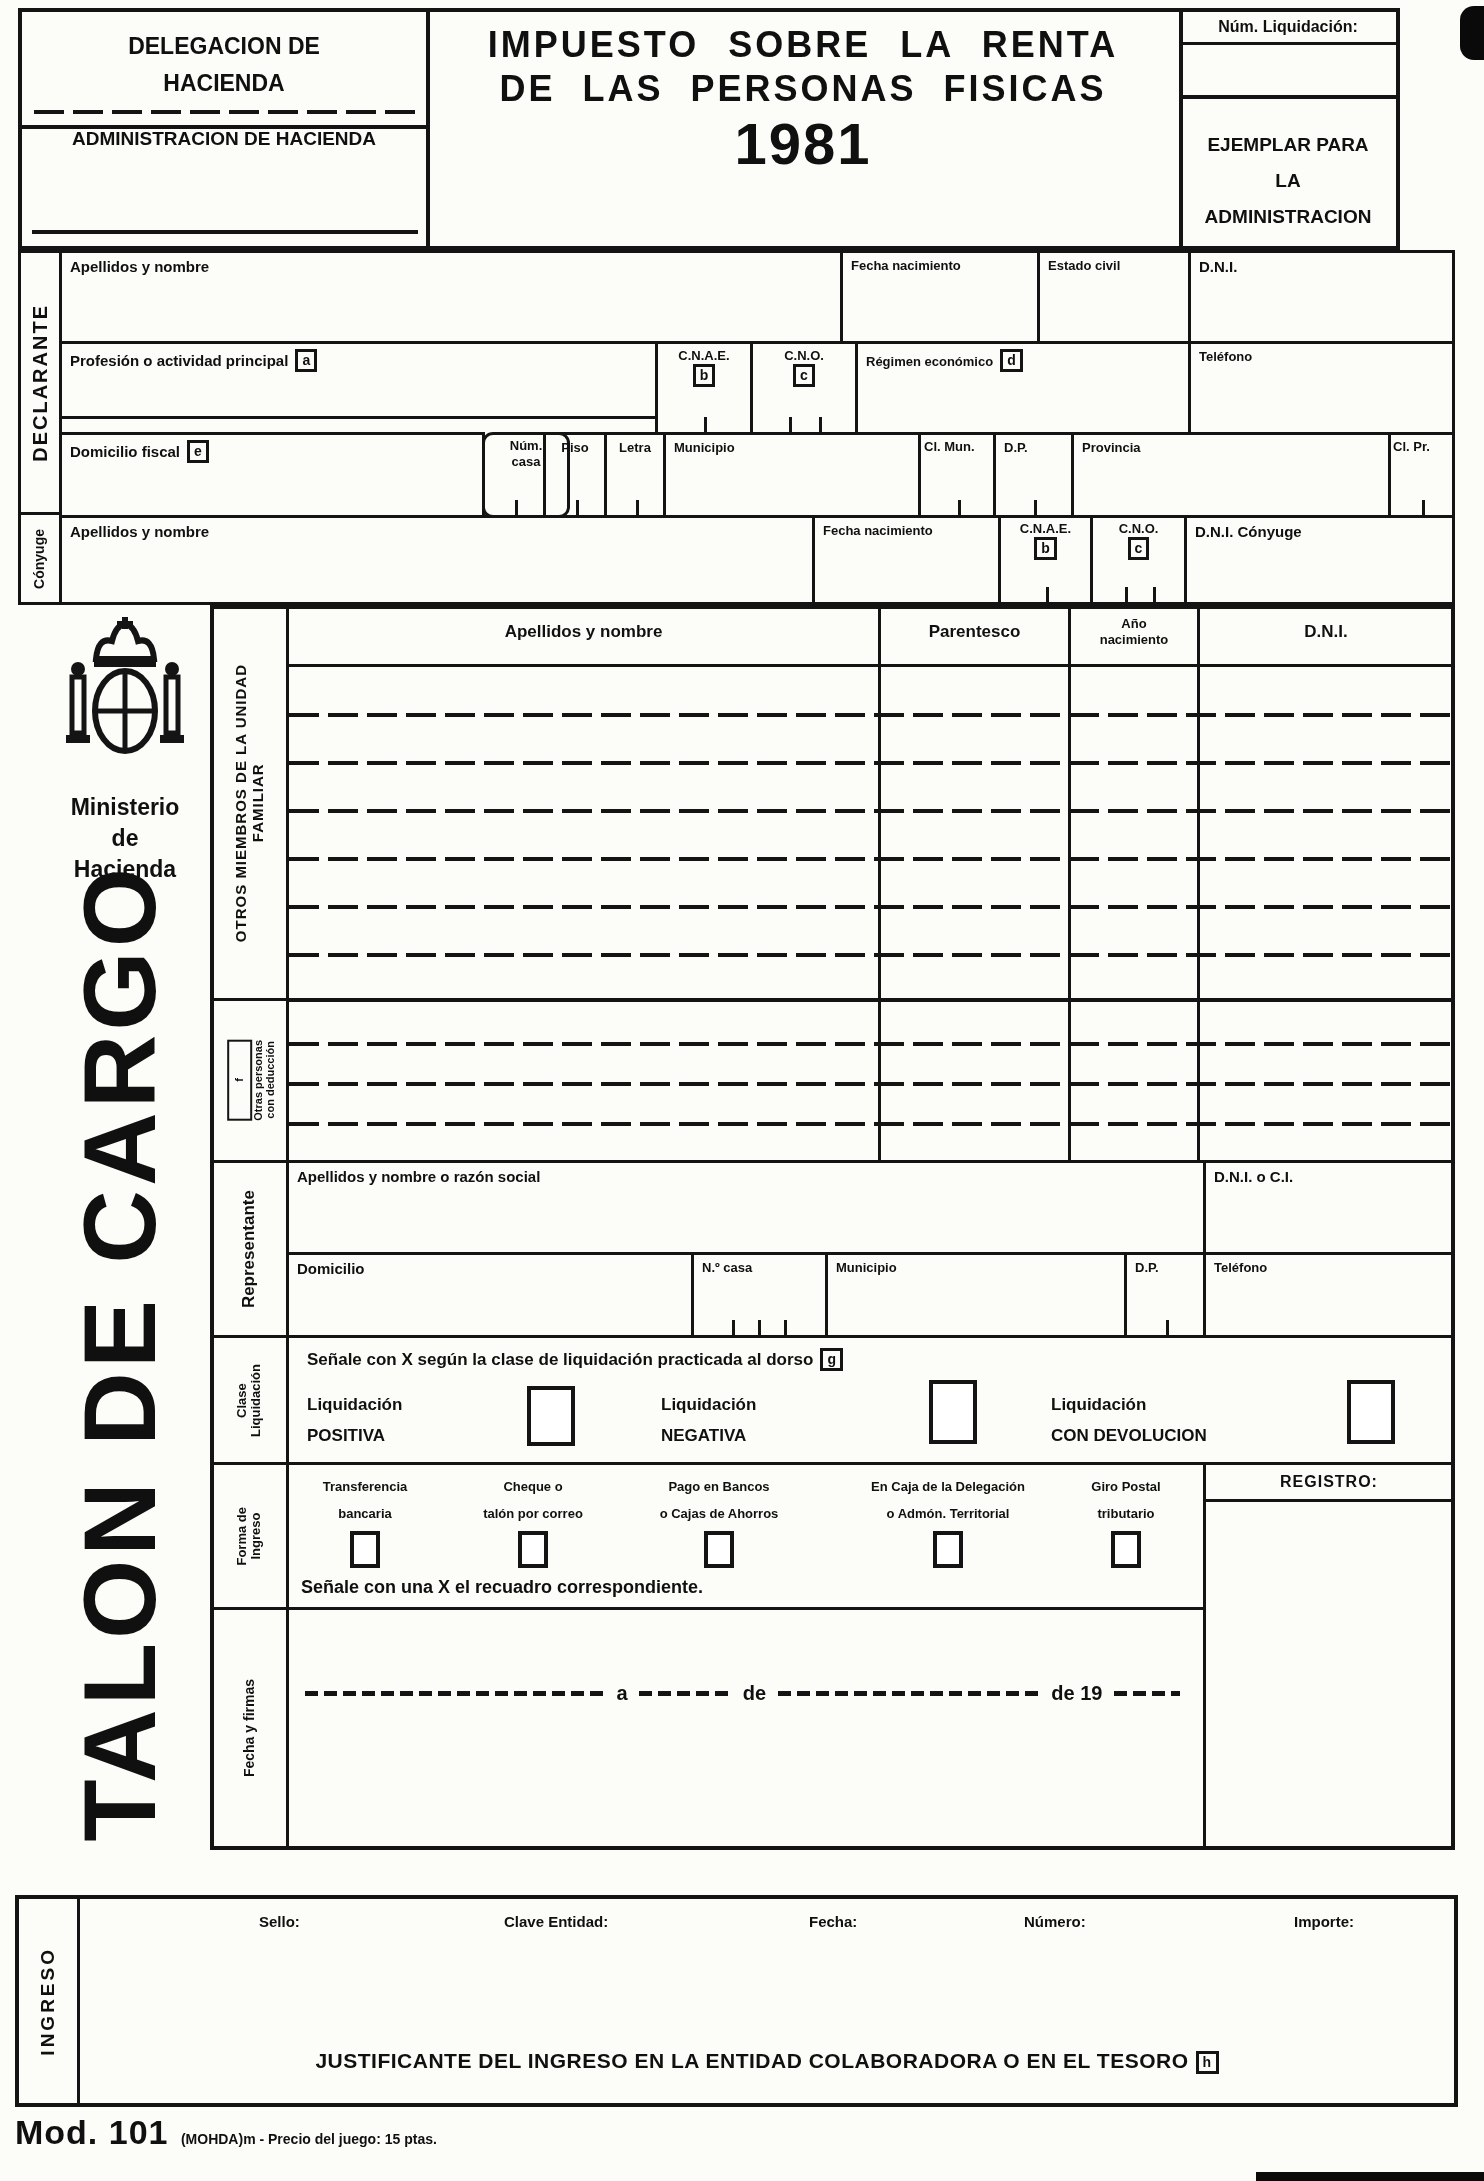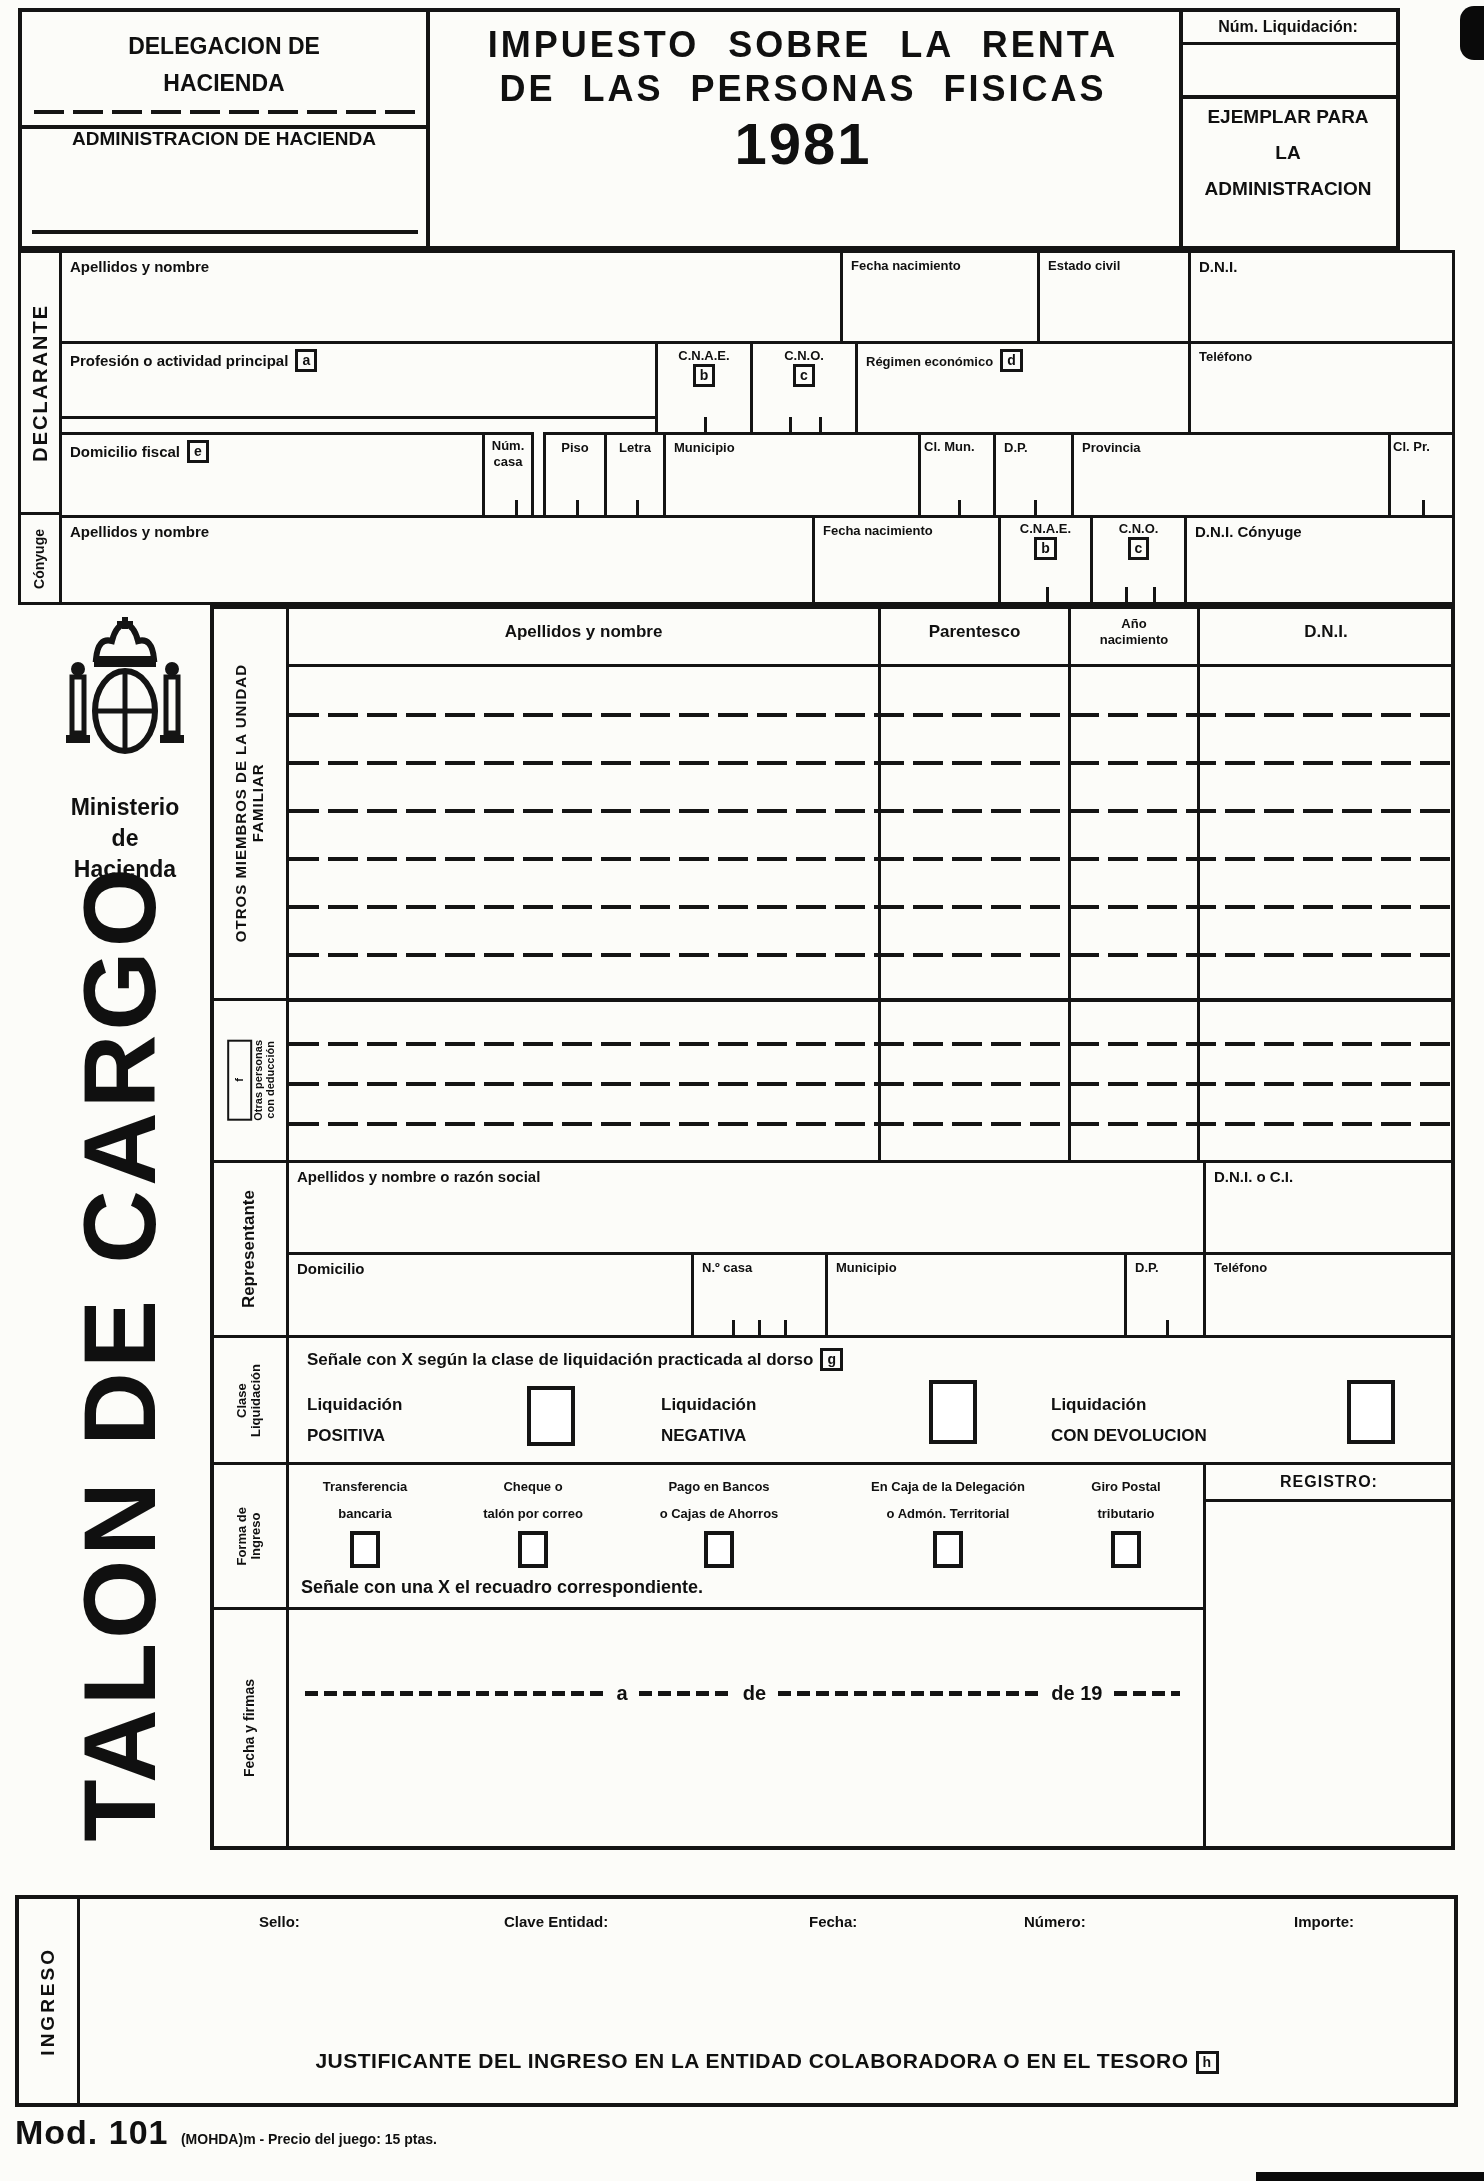--- a/index.html
+++ b/index.html
@@ -50,21 +50,21 @@
     <div class="ctr" style="margin-top:12px;font-weight:bold;font-size:36px;letter-spacing:3px;word-spacing:16px;">IMPUESTO SOBRE LA RENTA</div>
     <div class="ctr" style="margin-top:2px;font-weight:bold;font-size:36px;letter-spacing:3px;word-spacing:14px;">DE LAS PERSONAS FISICAS</div>
     <div class="ctr" style="margin-top:0;font-weight:bold;font-size:58px;letter-spacing:2px;">1981</div>
   </div>
 
   <div class="cell thick" style="left:1180px;top:8px;width:220px;height:242px;border-left:none;">
     <div class="ctr" style="border-bottom:3px solid #141414;padding:6px 0;font-weight:bold;font-size:16px;">
       <span>Núm. Liquidación:</span>
     </div>
     <div style="height:50px;border-bottom:4px solid #141414;"></div>
-    <div class="ctr" style="font-weight:bold;font-size:19px;line-height:1.9;">
+    <div class="ctr" style="padding-top:28px;font-weight:bold;font-size:19px;line-height:1.9;">
       <span>EJEMPLAR PARA</span><br>
       <span>LA</span><br>
       <span>ADMINISTRACION</span>
     </div>
   </div>
 
   <div class="cell vwrap" style="left:18px;top:250px;width:44px;height:265px;">
     <div class="vtext" style="font-size:20px;letter-spacing:2px;">DECLARANTE</div>
   </div>
   <div class="cell vwrap" style="left:18px;top:512px;width:44px;height:93px;">
@@ -101,21 +101,21 @@
   <div class="cell" style="left:855px;top:341px;width:336px;height:94px;">
     <span class="lbl sm"><span>Régimen económico</span><span class="refbox">d</span></span>
   </div>
   <div class="cell" style="left:1188px;top:341px;width:267px;height:94px;">
     <span class="lbl sm">Teléfono</span>
   </div>
 
   <div class="cell" style="left:59px;top:432px;width:426px;height:86px;">
     <span class="lbl"><span>Domicilio fiscal</span><span class="refbox">e</span></span>
   </div>
-  <div class="cell ctr" style="left:482px;top:432px;width:52px;height:86px;">
+  <div class="cell ctr" style="left:482px;top:432px;width:88px;height:86px;border-radius:11px;">
     <span class="lbl sm" style="padding:3px 1px 0;"><span>Núm.</span><br><span>casa</span></span>
     <span class="tick" style="left:30px;"></span>
   </div>
   <div class="cell ctr" style="left:543px;top:432px;width:64px;height:86px;">
     <span class="lbl sm">Piso</span>
     <span class="tick" style="left:30px;"></span>
   </div>
   <div class="cell ctr" style="left:604px;top:432px;width:62px;height:86px;">
     <span class="lbl sm">Letra</span>
     <span class="tick" style="left:29px;"></span>

